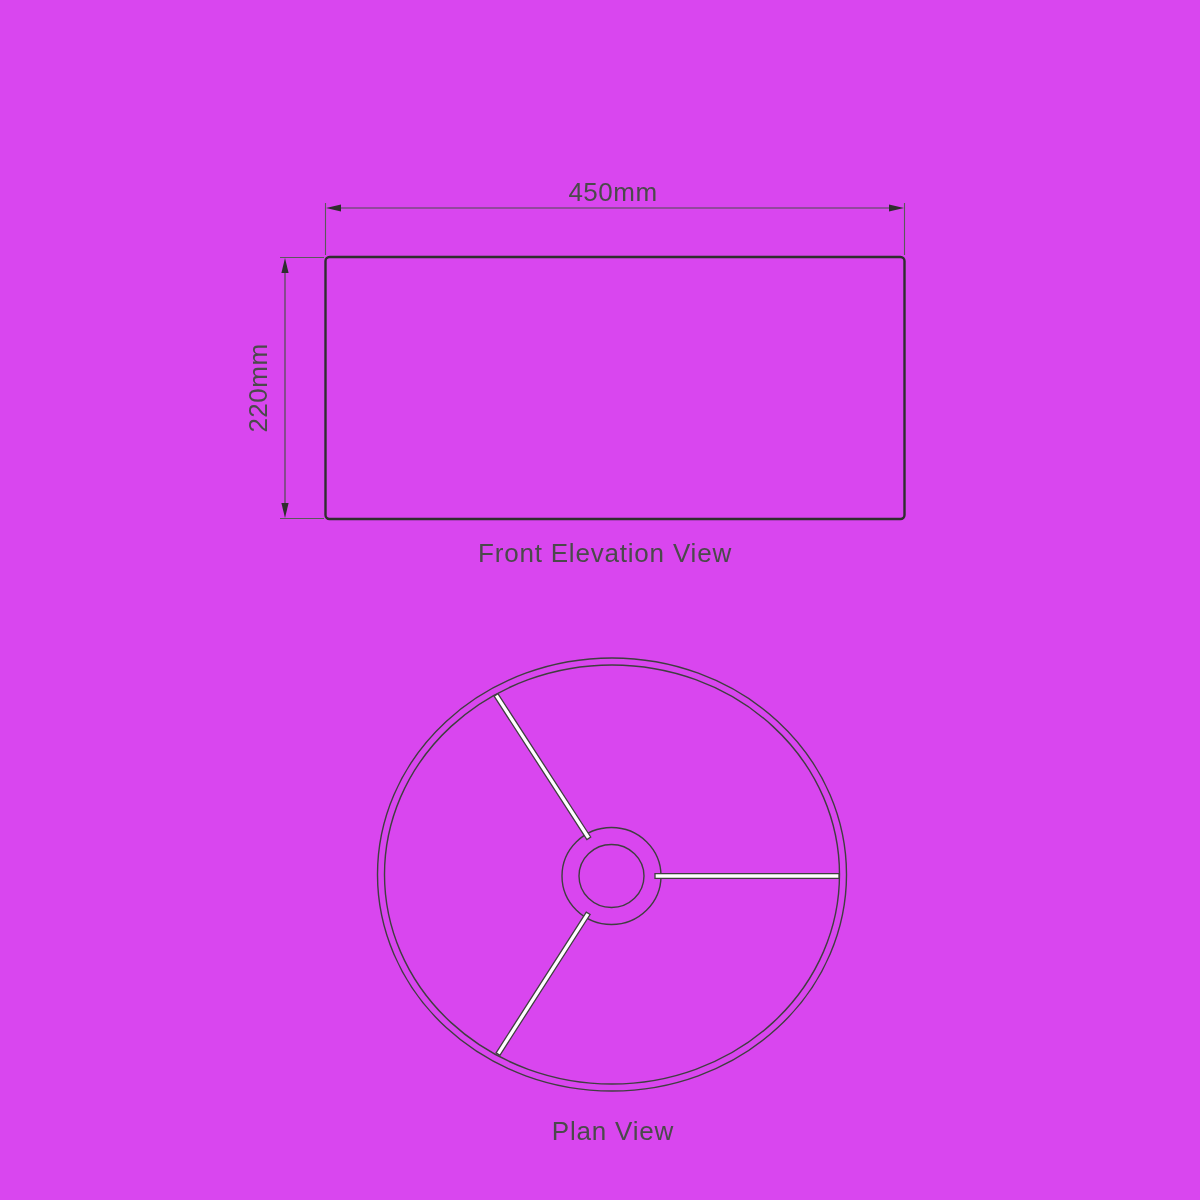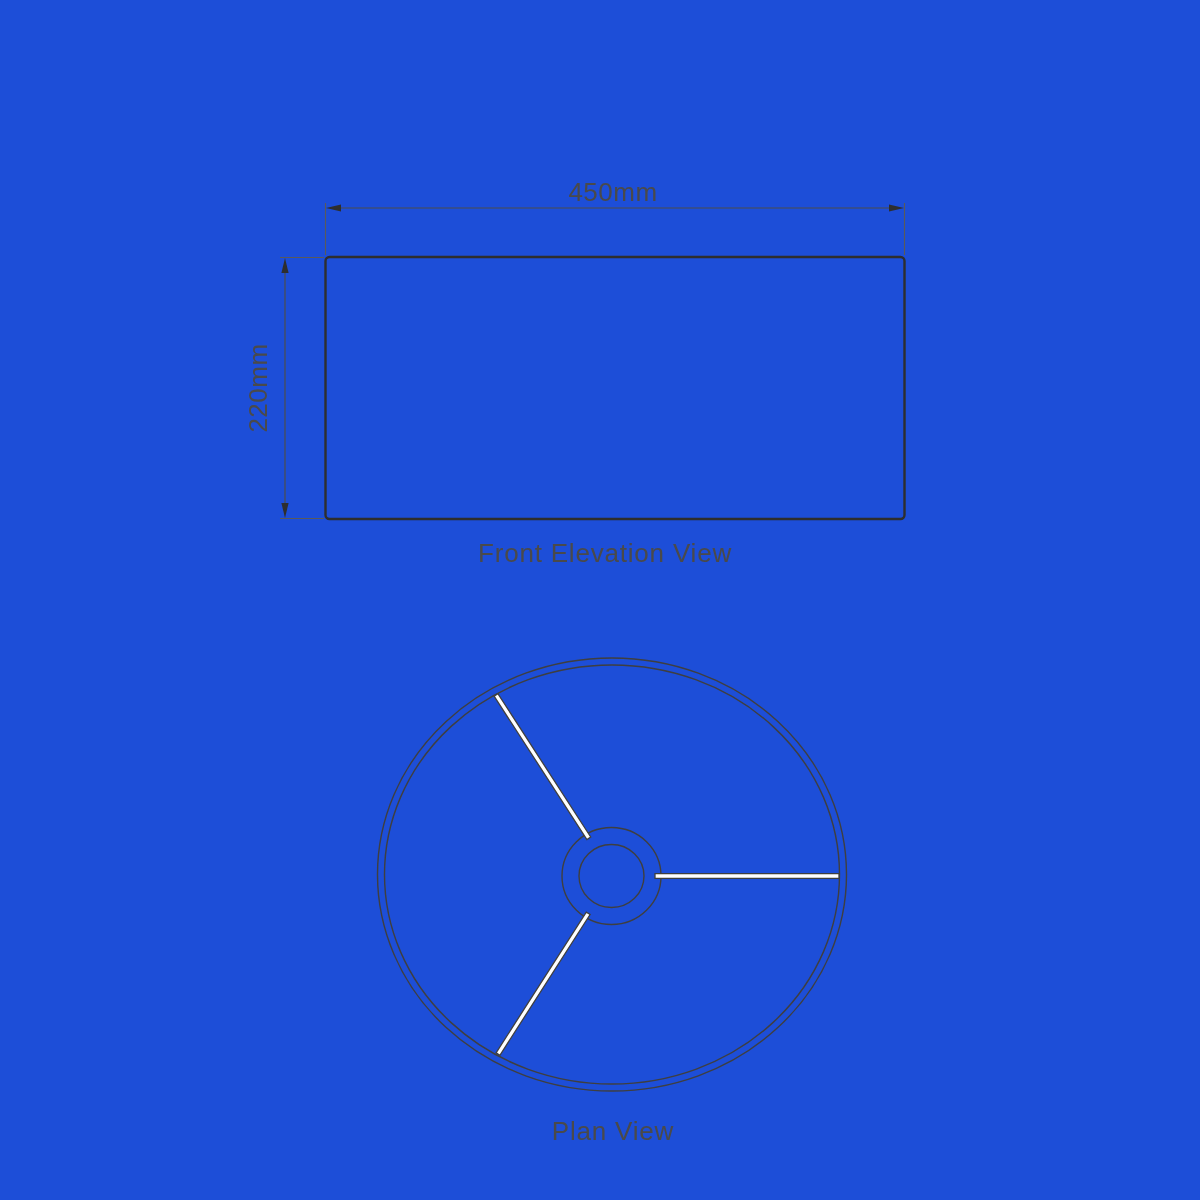--- a/index.html
+++ b/index.html
@@ -4,21 +4,21 @@
 <style>
   html, body {
     margin: 0;
     padding: 0;
     background: #ffffff;
   }
   .canvas {
     position: relative;
     width: 1200px;
     height: 1200px;
-    background: #1d4ed8;
+    background: #d946ef;
     overflow: hidden;
   }
   svg { display: block; }
   .outline {
     fill: none;
     stroke: #2e2e2e;
     stroke-width: 2.4;
   }
   .dimline {
     stroke: #4d4d4d;

